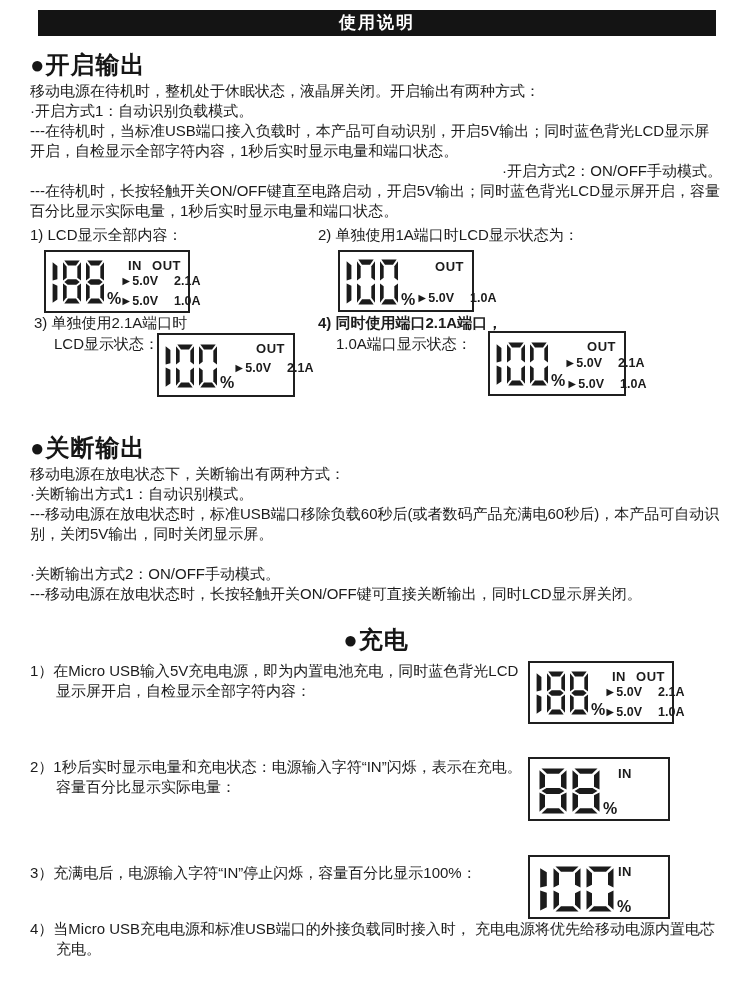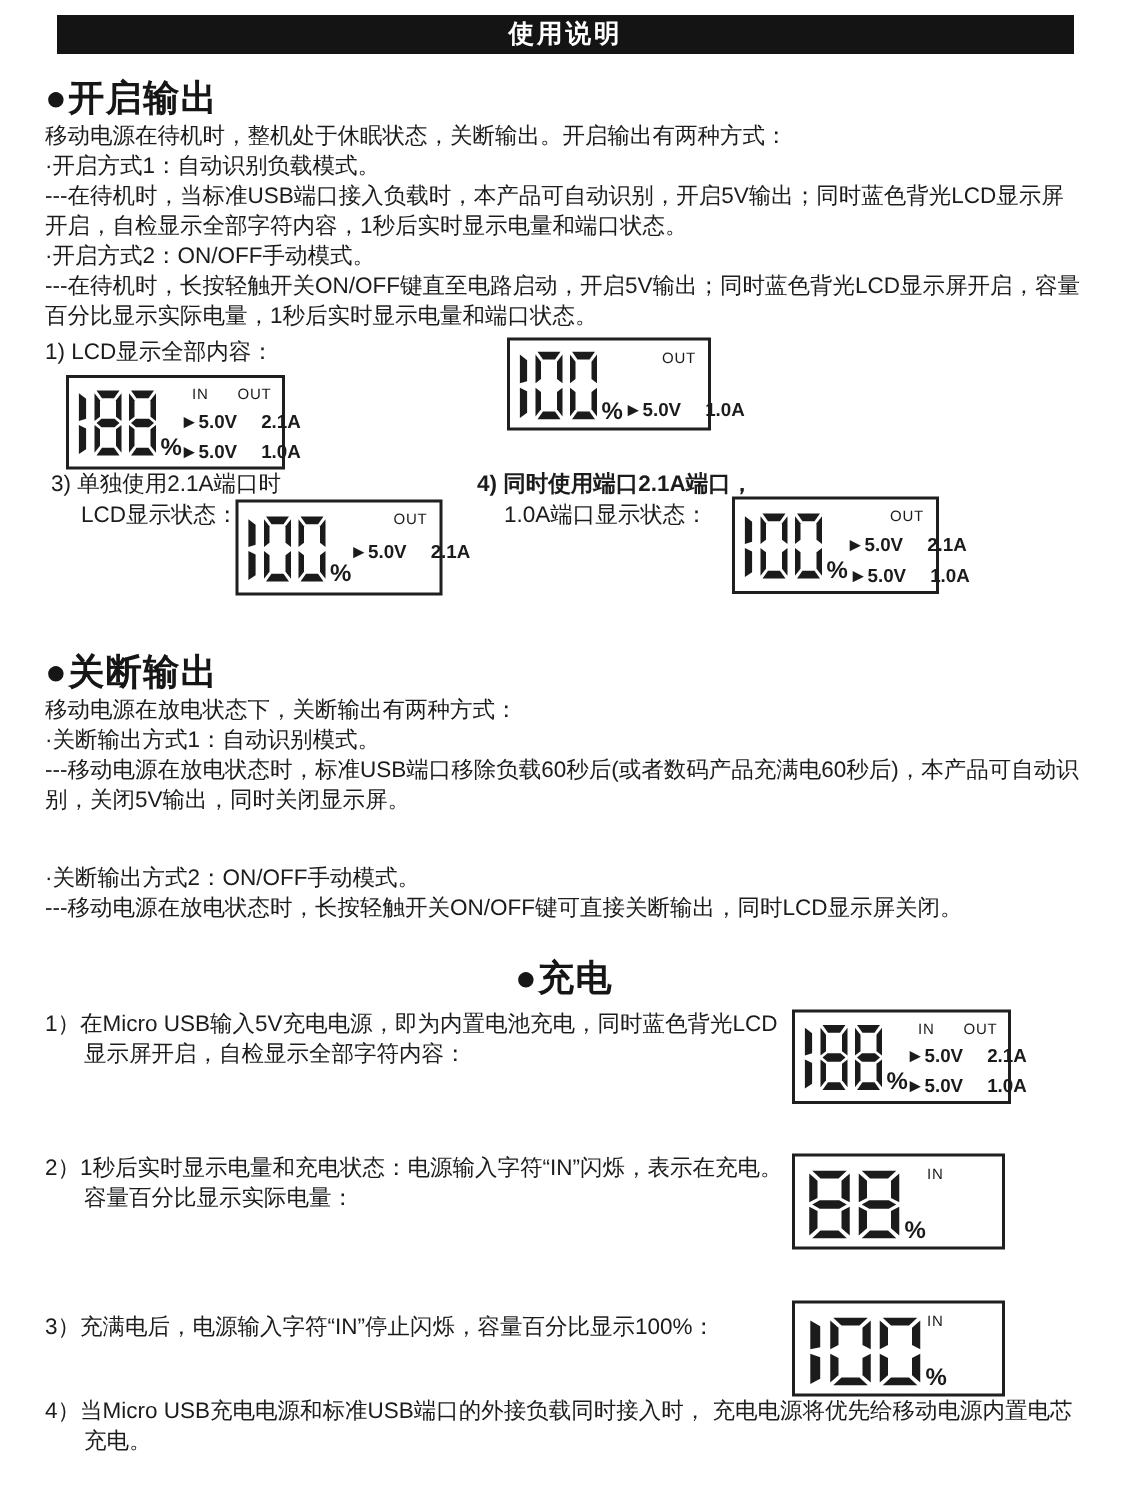--- a/index.html
+++ b/index.html
@@ -12,33 +12,33 @@
   .titlebar{
     margin-left:8px;margin-right:6px;height:26px;line-height:26px;
     background:#141414;color:#ffffff;text-align:center;
     font-size:17px;font-weight:700;letter-spacing:2px;
   }
   .h2{font-size:24px;font-weight:700;margin:0;letter-spacing:1px;color:#161616;}
   .mt-on{margin-top:13px;}
   .mt-off{margin-top:31px;}
   .mt-chg{margin-top:20px;text-align:center;}
   p.body{margin:0;font-size:15px;line-height:20px;color:#1c1c1c;}
-  .mt7{margin-top:7px;}
+  .mt7{margin-top:7px;text-align:right;}
   .mt18{margin-top:18px;}
   .hang{padding-left:26px;text-indent:-26px;}
 
   
   .lcd{position:relative;background:#fff;border:2px solid #1f1f1f;box-sizing:border-box;}
   .segwrap{position:absolute;display:flex;align-items:flex-end;}
   .seg{display:flex;gap:3px;align-items:flex-end;}
   .dg{width:20px;height:46px;}
   .dg.n1{width:8px;height:46px;}
   .dg polygon{fill:#1b1b1b;}
   .pct{font-size:16px;font-weight:700;margin-left:2px;margin-bottom:-2px;line-height:1;}
-  .lbl{position:absolute;font-size:10px;font-weight:400;letter-spacing:.5px;color:#1b1b1b;}
+  .lbl{position:absolute;font-size:13px;font-weight:700;letter-spacing:.5px;color:#1b1b1b;}
   .row{position:absolute;display:flex;gap:16px;font-size:12.5px;font-weight:700;white-space:nowrap;color:#1b1b1b;}
 
   .v-full{width:146px;height:63px;}
   .v-full .segwrap{left:5px;top:7px;}
   .v-full .lbl-in{left:82px;top:6px;}
   .v-full .lbl-out{right:7px;top:6px;}
   .v-full .row1{left:74px;top:22px;}
   .v-full .row2{left:74px;top:42px;}
 
   .v-1a{width:136px;height:62px;}
@@ -92,21 +92,21 @@
 </head>
 <body>
 
 <div class="page">
 
   <div class="titlebar">
     <span>使用说明</span>
   </div>
 
   <h2 class="h2 mt-on">●开启输出</h2>
-  <p class="body">移动电源在待机时，整机处于休眠状态，关断输出。开启输出有两种方式：</p>
+  <p class="body">移动电源在待机时，整机处于休眠状态，液晶屏关闭。开启输出有两种方式：</p>
   <p class="body">·开启方式1：自动识别负载模式。</p>
   <p class="body">---在待机时，当标准USB端口接入负载时，本产品可自动识别，开启5V输出；同时蓝色背光LCD显示屏开启，自检显示全部字符内容，1秒后实时显示电量和端口状态。</p>
   <p class="body mt7">·开启方式2：ON/OFF手动模式。</p>
   <p class="body">---在待机时，长按轻触开关ON/OFF键直至电路启动，开启5V输出；同时蓝色背光LCD显示屏开启，容量百分比显示实际电量，1秒后实时显示电量和端口状态。</p>
 
   <div class="lcdrow1">
     <div class="col1">
       <p class="body">1) LCD显示全部内容：</p>
       <div class="lcd v-full lcd-ind1">
         <div class="segwrap">
@@ -142,20 +142,21 @@
           <span>►5.0V</span>
             <span>2.1A</span>
         </div>
         <div class="row row2">
           <span>►5.0V</span>
             <span>1.0A</span>
         </div>
       </div>
     </div>
     <div class="col2">
+      <p class="body">2) 单独使用1A端口时LCD显示状态为：</p>
       <div class="lcd v-1a lcd-ind2">
         <div class="segwrap">
           <div class="seg">
               <svg class="dg n1" viewBox="0 0 20 100" preserveAspectRatio="none">
                 <polygon points="4,7 16,15 16,44 4,47"></polygon>
                 <polygon points="4,53 16,58 16,88 4,95"></polygon>
               </svg>
               <svg class="dg" viewBox="0 0 60 100" preserveAspectRatio="none">
                 <polygon points="7,3 53,3 42,14 18,14"></polygon>
                 <polygon points="57,7 57,47 46,41 46,17"></polygon>
@@ -256,21 +257,21 @@
         <span>►5.0V</span>
           <span>1.0A</span>
       </div>
     </div>
   </div>
 
   <h2 class="h2 mt-off">●关断输出</h2>
   <p class="body">移动电源在放电状态下，关断输出有两种方式：</p>
   <p class="body">·关断输出方式1：自动识别模式。</p>
   <p class="body">---移动电源在放电状态时，标准USB端口移除负载60秒后(或者数码产品充满电60秒后)，本产品可自动识别，关闭5V输出，同时关闭显示屏。</p>
-  <p class="body" style="margin-top:32px;">·关断输出方式2：ON/OFF手动模式。</p>
+  <p class="body" style="margin-top:20px;">·关断输出方式2：ON/OFF手动模式。</p>
   <p class="body">---移动电源在放电状态时，长按轻触开关ON/OFF键可直接关断输出，同时LCD显示屏关闭。</p>
 
   <h2 class="h2 mt-chg">●充电</h2>
 
   <div class="chargerow crow1">
     <p class="body hang ctext">1）在Micro USB输入5V充电电源，即为内置电池充电，同时蓝色背光LCD显示屏开启，自检显示全部字符内容：</p>
     <div class="lcd v-full">
       <div class="segwrap">
         <div class="seg">
             <svg class="dg n1" viewBox="0 0 20 100" preserveAspectRatio="none">

